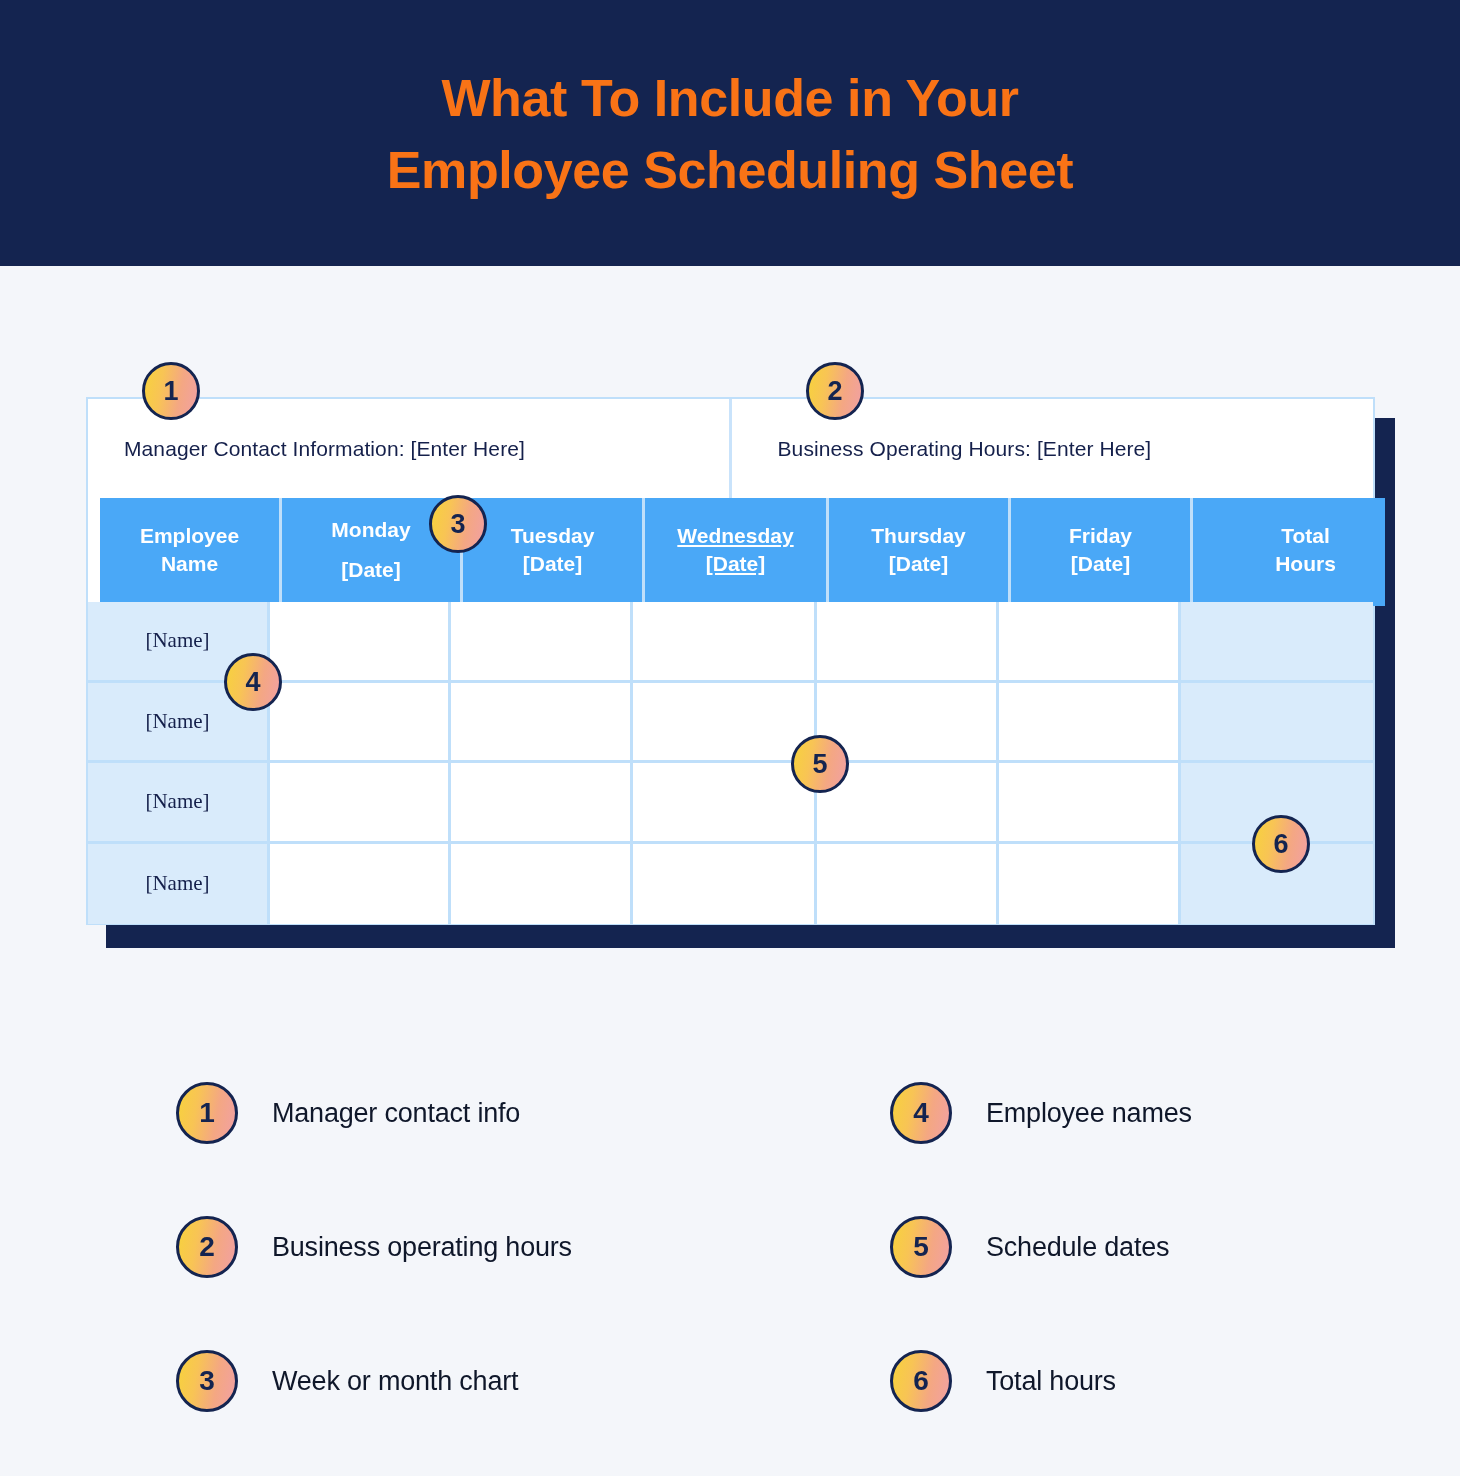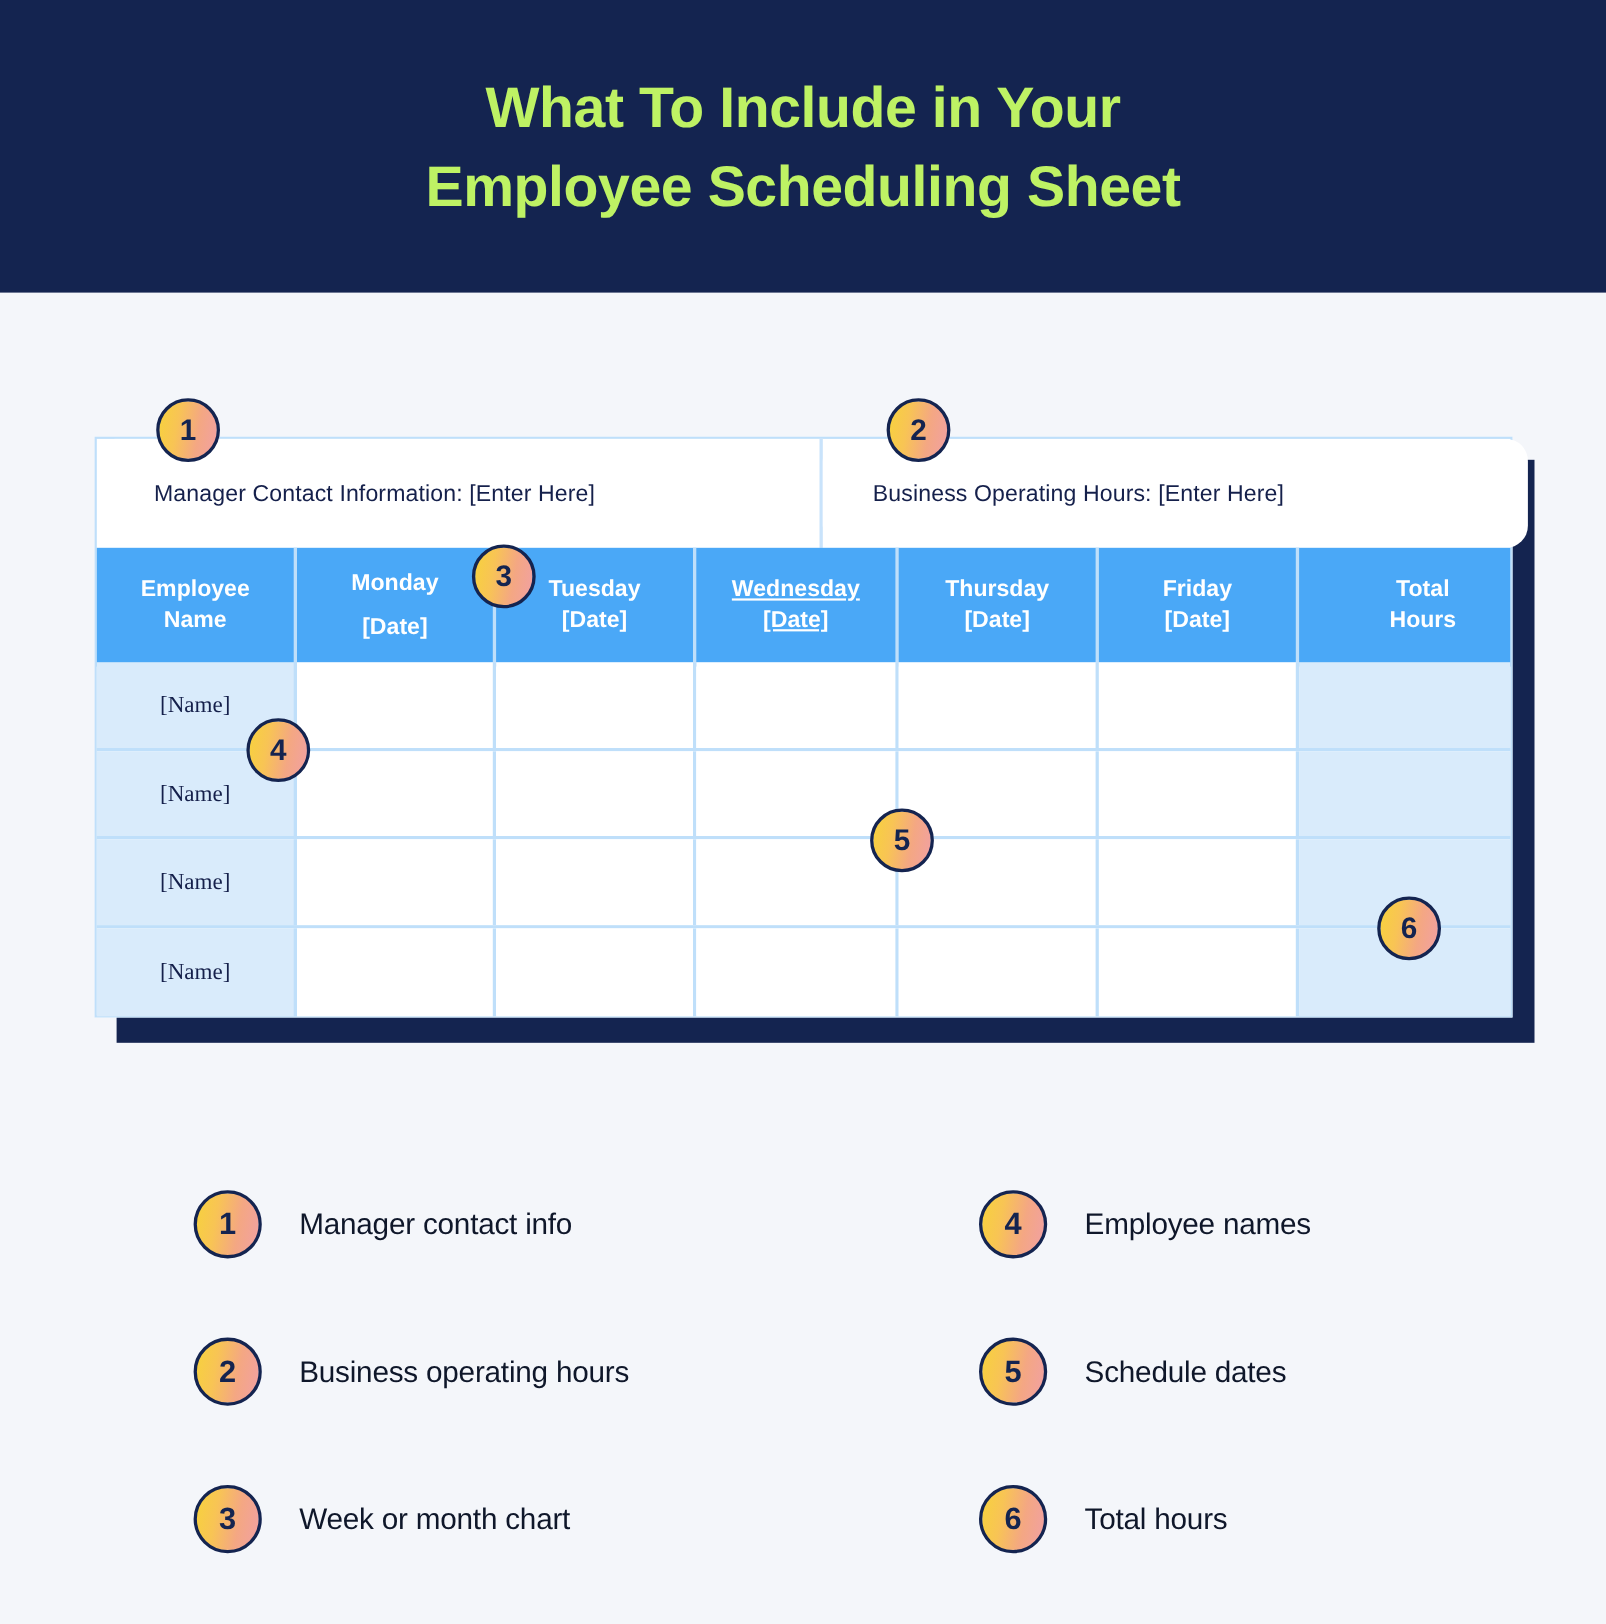--- a/index.html
+++ b/index.html
@@ -24,21 +24,21 @@
     left: 0; top: 0;
     width: 1460px;
     height: 266px;
     background: #142450;
   }
   .banner-title {
     position: absolute;
     left: 0; top: 62px;
     width: 1460px;
     text-align: center;
-    color: #bef264;
+    color: #f97316;
     font-family: "Liberation Sans", sans-serif;
     font-weight: 700;
     font-size: 52px;
     line-height: 72px;
     letter-spacing: -0.4px;
   }
   .banner-title .line { display: block; }
 
   
   .table-shadow {
@@ -55,42 +55,42 @@
     top: 397px;
     width: 1289px;
     height: 528px;
     background: #FFFFFF;
     border: 2px solid #BFDFFA;
   }
 
   
   .info-row {
     position: absolute;
-    left: 16px; top: 0;
+    left: 0; top: 0;
     width: 100%;
     height: 99px;
     display: flex;
   }
   .info-cell {
     height: 99px;
     display: flex;
     align-items: center;
     padding-left: 36px;
     background: #FFFFFF;
     font-size: 21px;
     color: #15204B;
     letter-spacing: 0.1px;
   }
   .info-cell.left   { width: 644px; border-right: 3px solid #C9E3FB; }
   .info-cell.right  { width: 642px; padding-left: 46px; border-radius: 20px; }
 
   
   .head-row {
     position: absolute;
-    left: 0; top: 99px;
+    left: 12px; top: 99px;
     width: 100%;
     height: 108px;
     display: flex;
     background: #4AA8F7;
   }
   .head-cell {
     height: 104px;
     display: flex;
     flex-direction: column;
     align-items: center;

